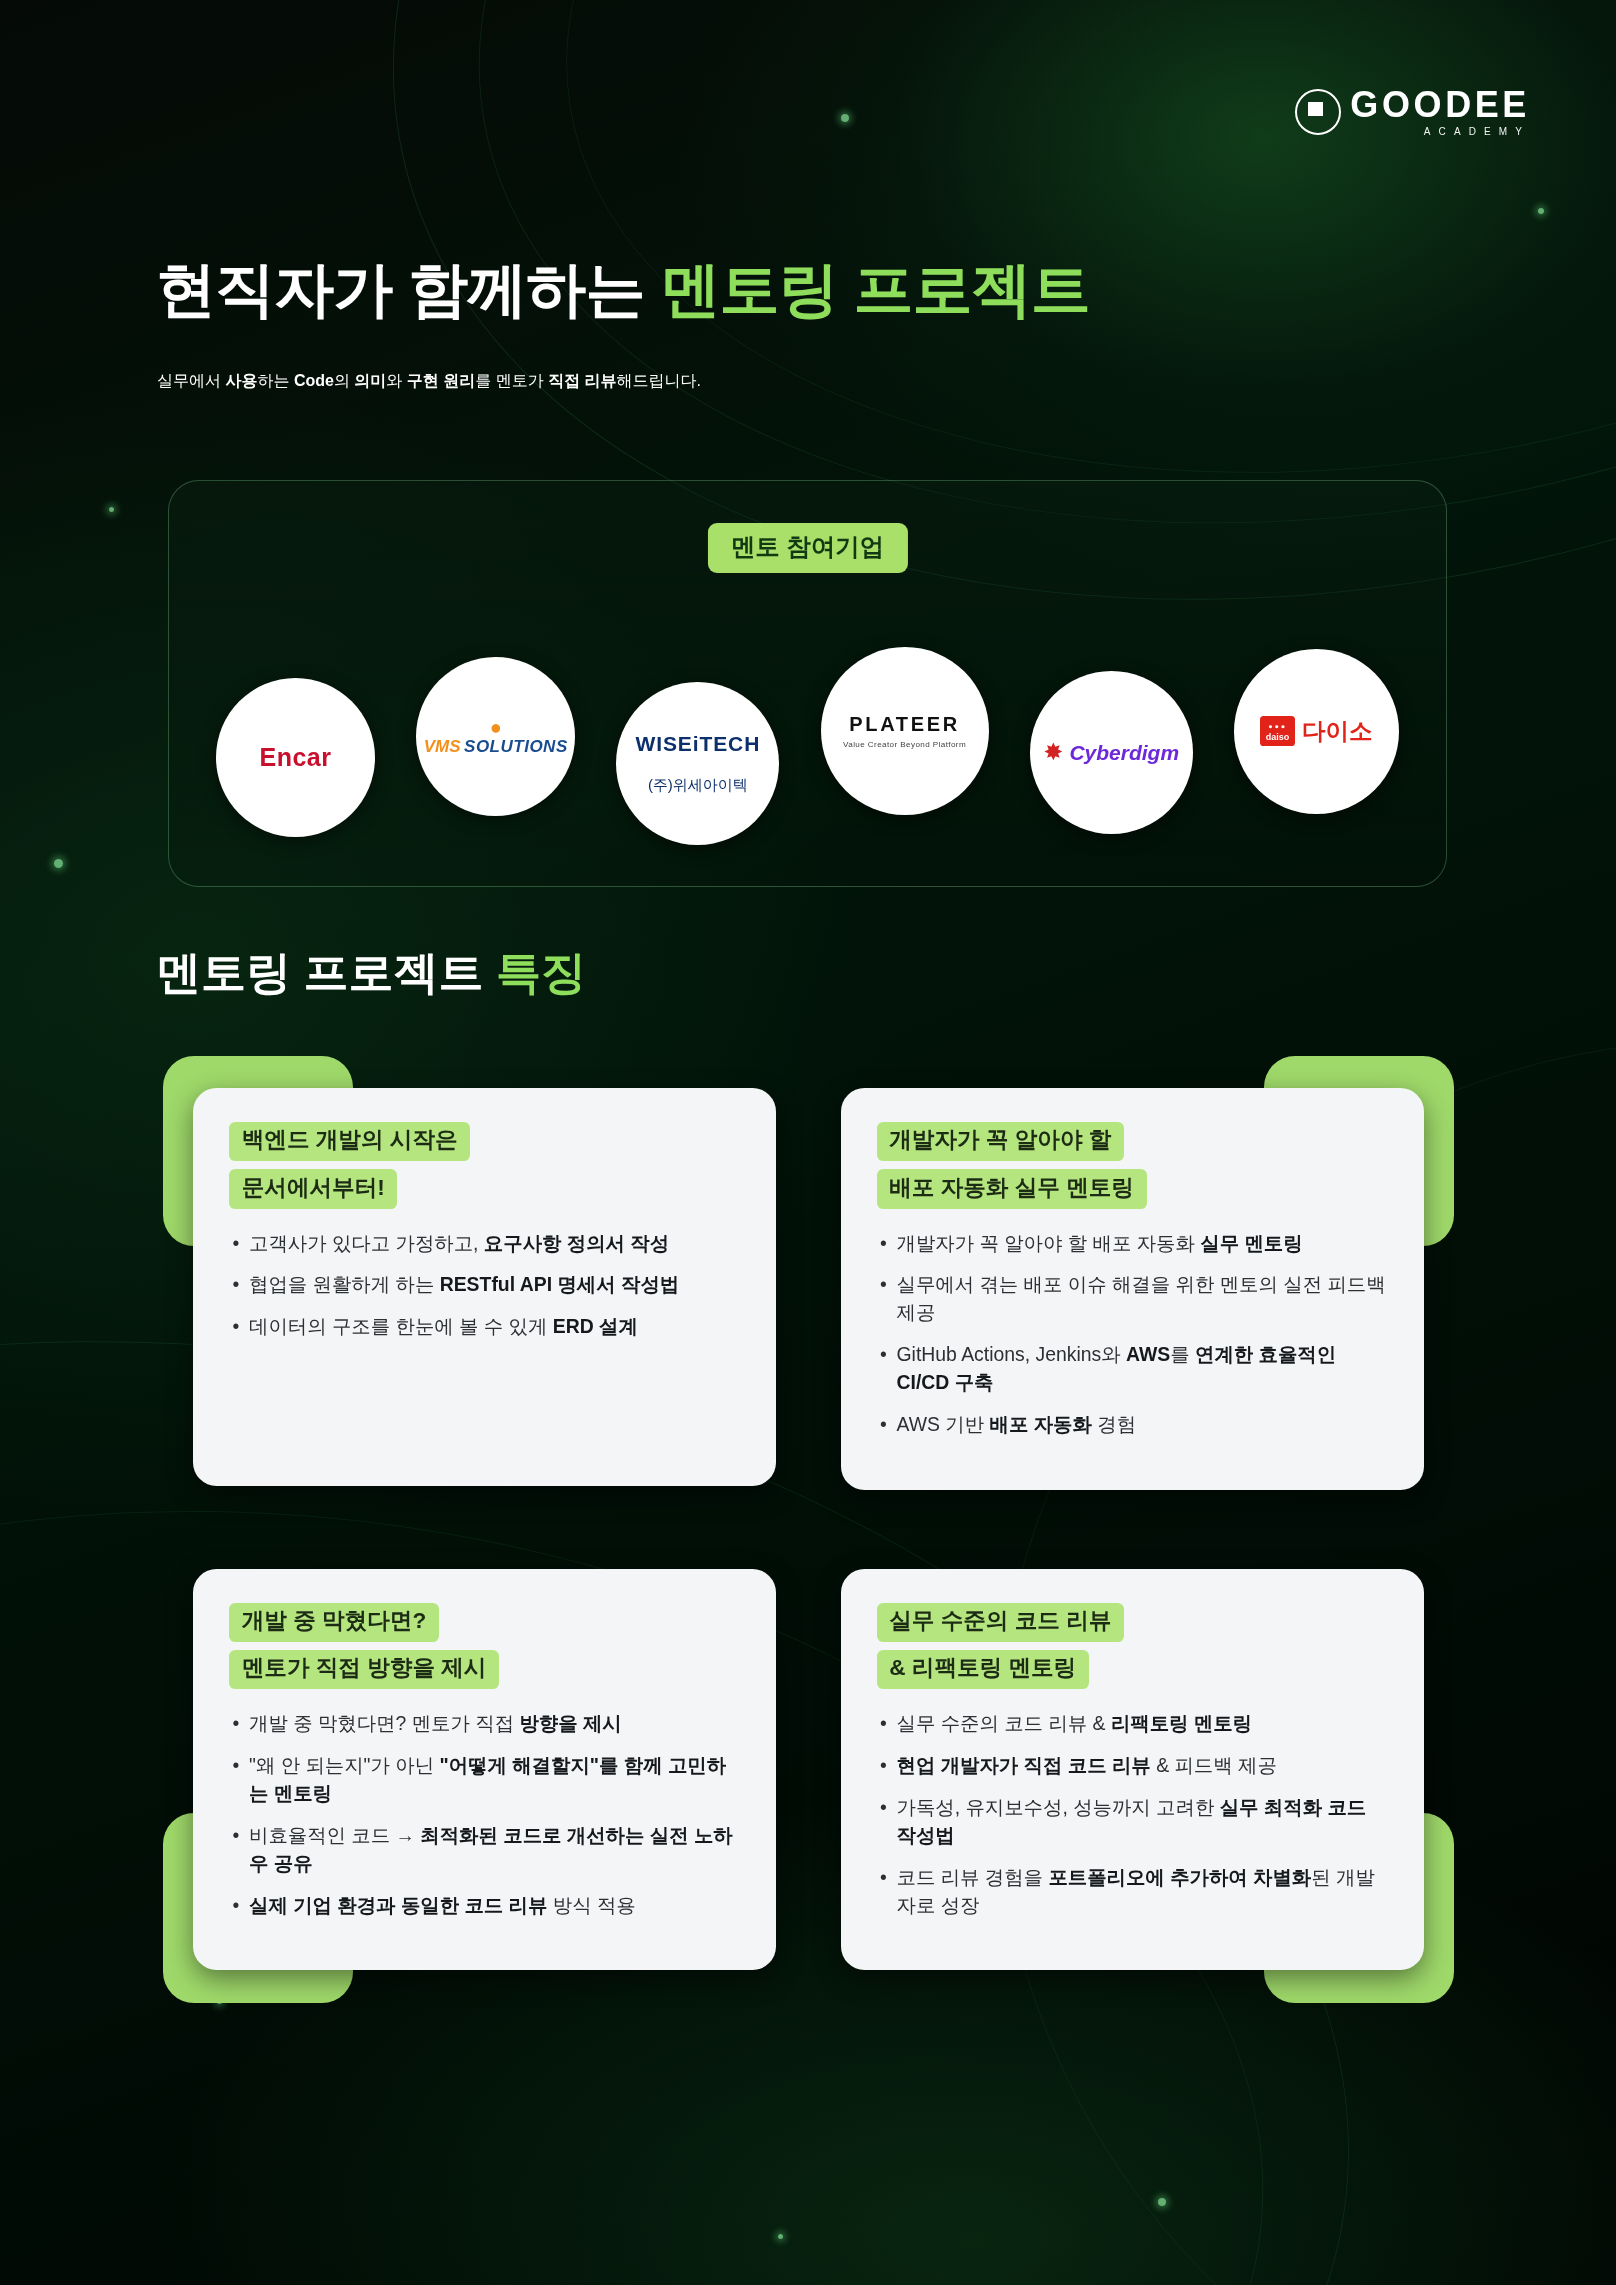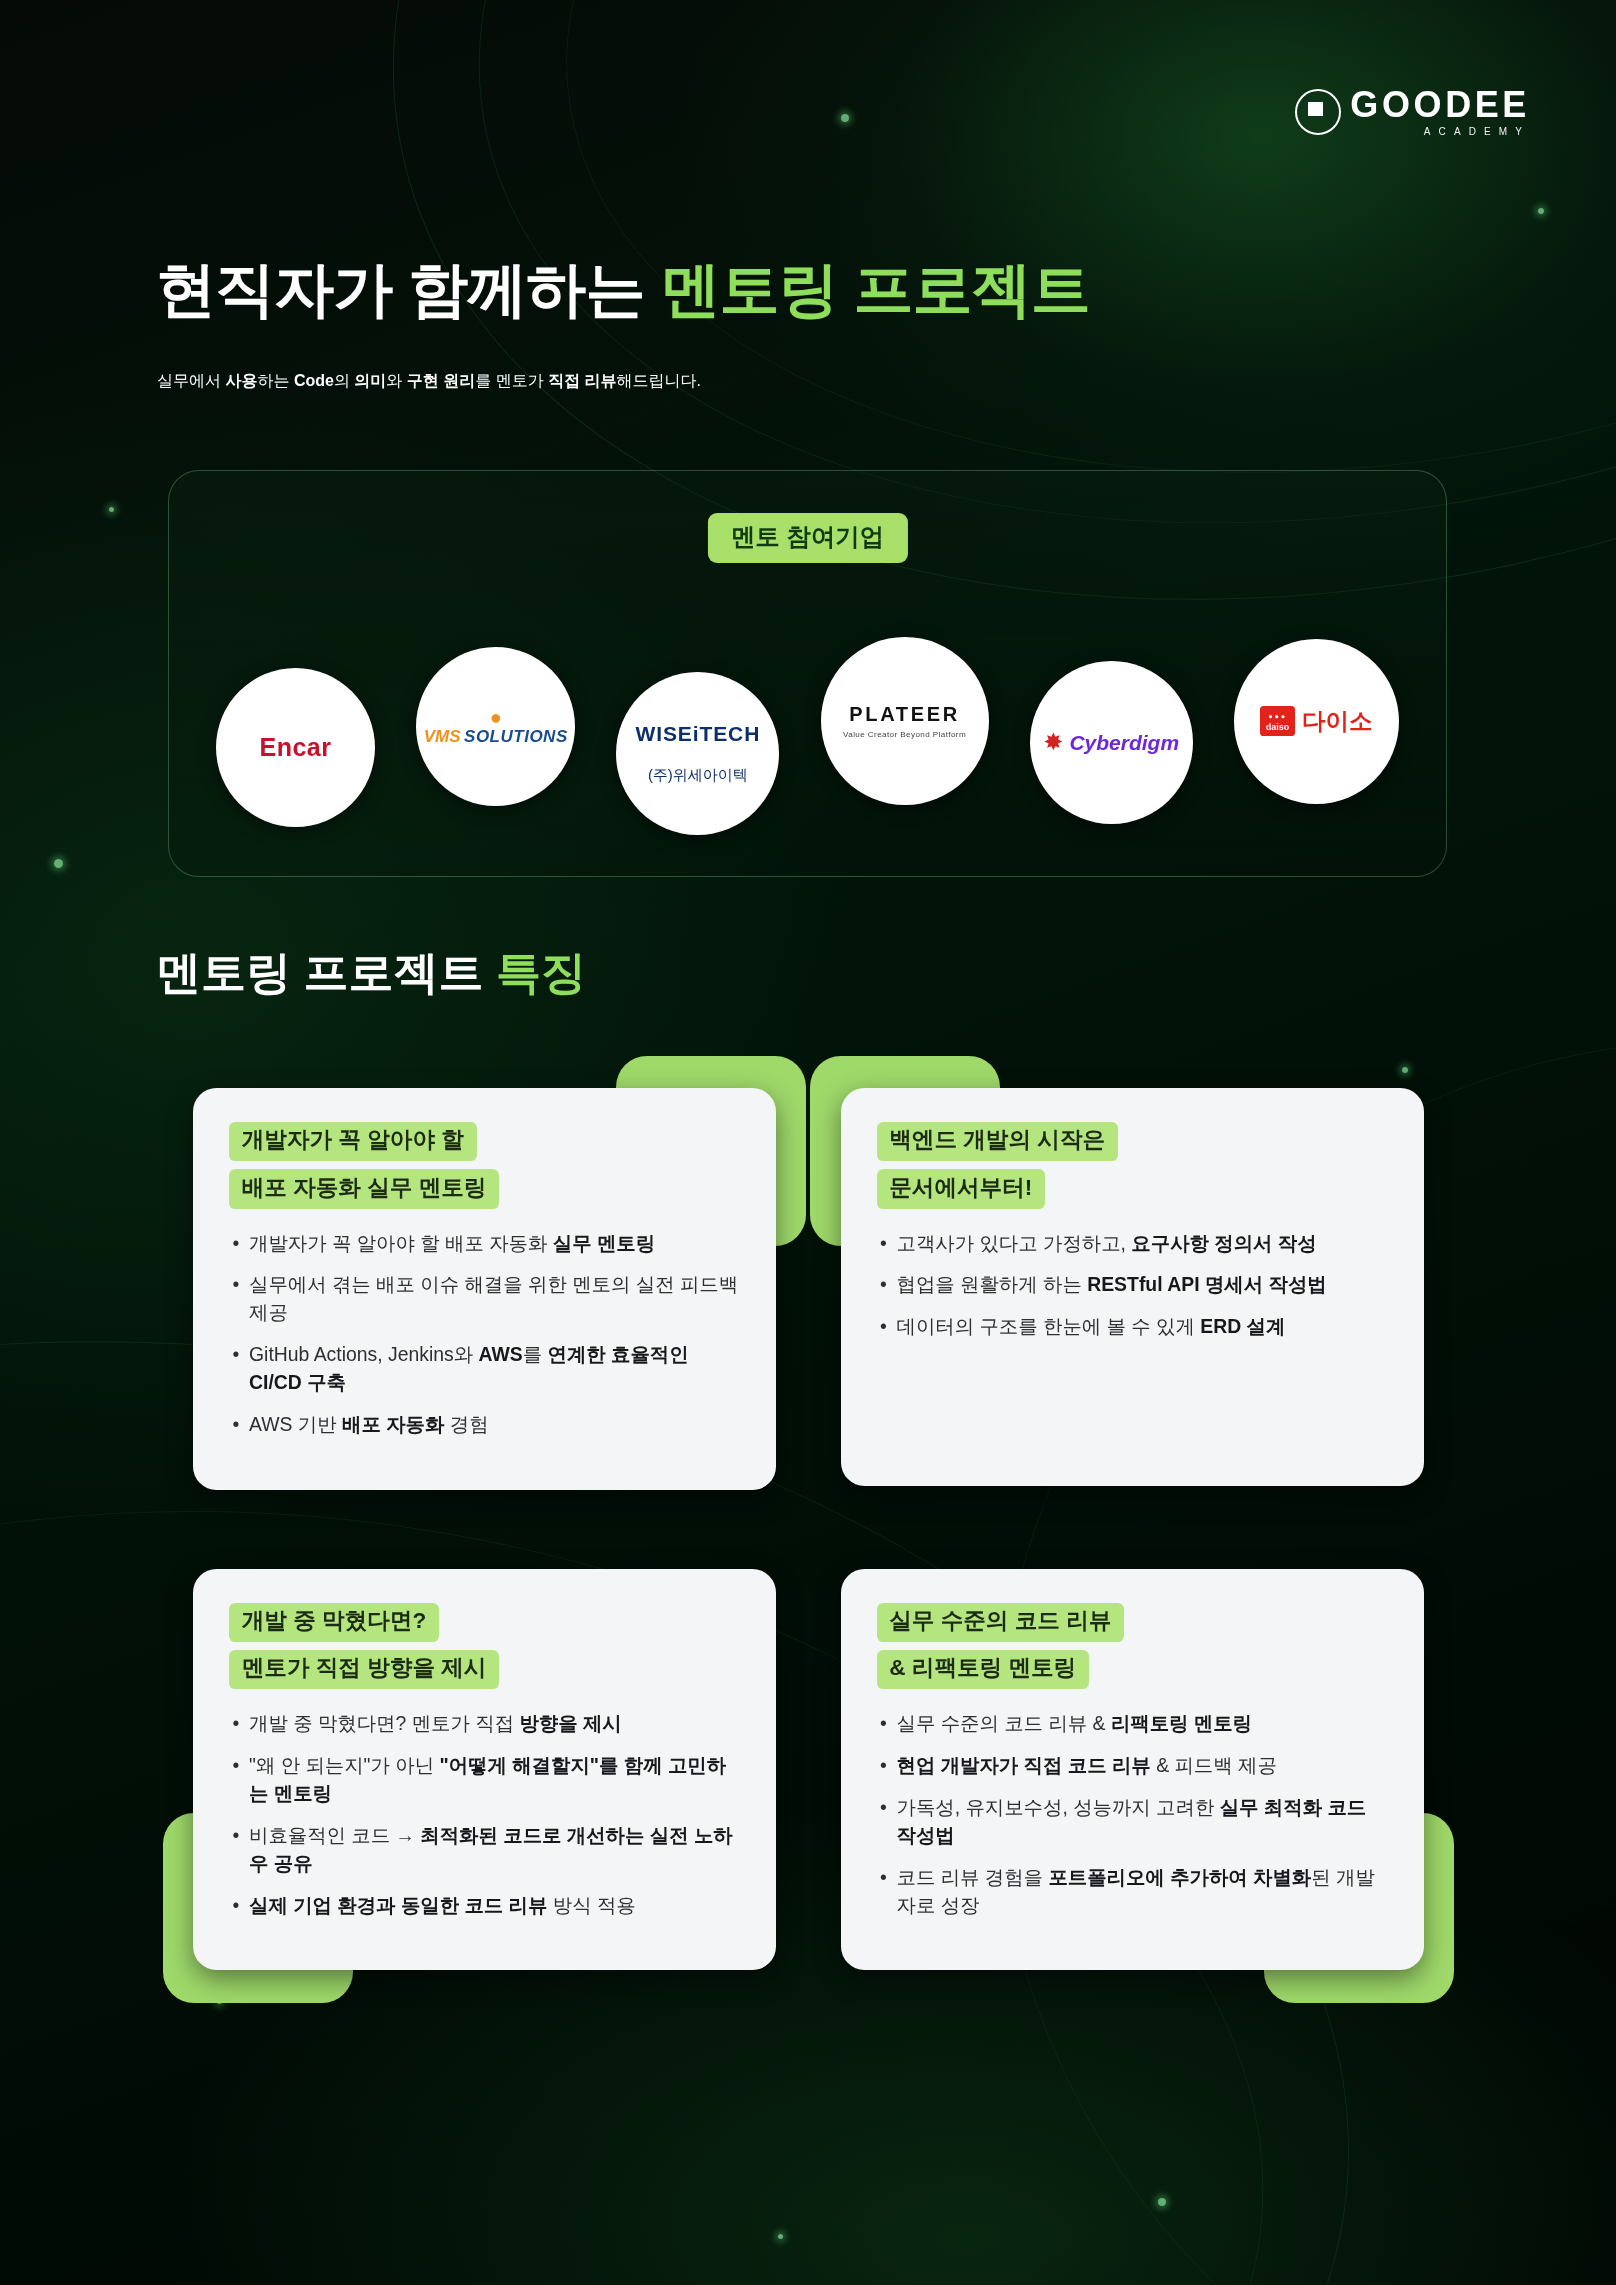--- a/index.html
+++ b/index.html
@@ -98,21 +98,21 @@
     font-size: 16px;
     color: #ffffff;
     white-space: nowrap;
   }
   .subline b { font-weight: 800; }
 
   
   .partners {
     position: absolute;
     left: 168px;
-    top: 470px;
+    top: 480px;
     width: 1277px;
     height: 405px;
     border: 1.4px solid rgba(140, 220, 160, 0.30);
     border-radius: 31px;
     background: linear-gradient(180deg, rgba(12,34,18,0.35), rgba(4,16,8,0.20));
   }
   .partners-badge {
     position: absolute;
     left: 50%;
     transform: translateX(-50%);
@@ -335,52 +335,52 @@
 
     </div>
   </div>
 
   <div class="section-title">
     <span>멘토링 프로젝트 </span><span class="accent">특징</span>
   </div>
 
   <div class="grid">
 
+    <div class="card-wrap">
+      <div class="card-accent acc-tl"></div>
+      <div class="card">
+        <div class="card-title">
+          <span class="tline"><span>백엔드 개발의 시작은</span></span>
+          <span class="tline"><span>문서에서부터!</span></span>
+        </div>
+        <ul class="bullets">
+          <li>고객사가 있다고 가정하고, <b>요구사항 정의서 작성</b></li>
+          <li>협업을 원활하게 하는 <b>RESTful API 명세서 작성법</b></li>
+          <li>데이터의 구조를 한눈에 볼 수 있게 <b>ERD 설계</b></li>
+        </ul>
+      </div>
+    </div>
+
     <div class="card-wrap card-right">
       <div class="card-accent acc-tr"></div>
       <div class="card">
         <div class="card-title">
           <span class="tline"><span>개발자가 꼭 알아야 할</span></span>
           <span class="tline"><span>배포 자동화 실무 멘토링</span></span>
         </div>
         <ul class="bullets">
           <li>개발자가 꼭 알아야 할 배포 자동화 <b>실무 멘토링</b></li>
           <li>실무에서 겪는 배포 이슈 해결을 위한 멘토의 실전 피드백 제공</li>
           <li>GitHub Actions, Jenkins와 <b>AWS</b>를 <b>연계한 효율적인 CI/CD 구축</b></li>
           <li>AWS 기반 <b>배포 자동화</b> 경험</li>
         </ul>
       </div>
     </div>
 
     <div class="card-wrap">
-      <div class="card-accent acc-tl"></div>
-      <div class="card">
-        <div class="card-title">
-          <span class="tline"><span>백엔드 개발의 시작은</span></span>
-          <span class="tline"><span>문서에서부터!</span></span>
-        </div>
-        <ul class="bullets">
-          <li>고객사가 있다고 가정하고, <b>요구사항 정의서 작성</b></li>
-          <li>협업을 원활하게 하는 <b>RESTful API 명세서 작성법</b></li>
-          <li>데이터의 구조를 한눈에 볼 수 있게 <b>ERD 설계</b></li>
-        </ul>
-      </div>
-    </div>
-
-    <div class="card-wrap">
       <div class="card-accent acc-bl"></div>
       <div class="card">
         <div class="card-title">
           <span class="tline"><span>개발 중 막혔다면?</span></span>
           <span class="tline"><span>멘토가 직접 방향을 제시</span></span>
         </div>
         <ul class="bullets">
           <li>개발 중 막혔다면? 멘토가 직접 <b>방향을 제시</b></li>
           <li>"왜 안 되는지"가 아닌 <b>"어떻게 해결할지"를 함께 고민하는 멘토링</b></li>
           <li>비효율적인 코드 → <b>최적화된 코드로 개선하는 실전 노하우 공유</b></li>

